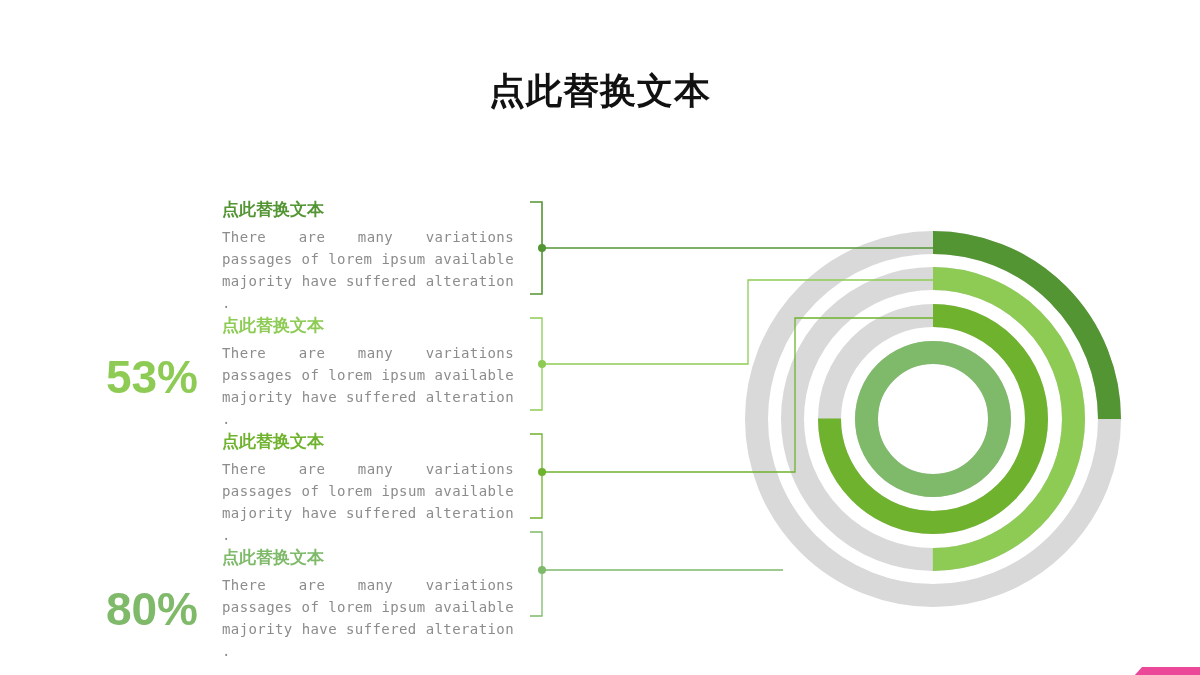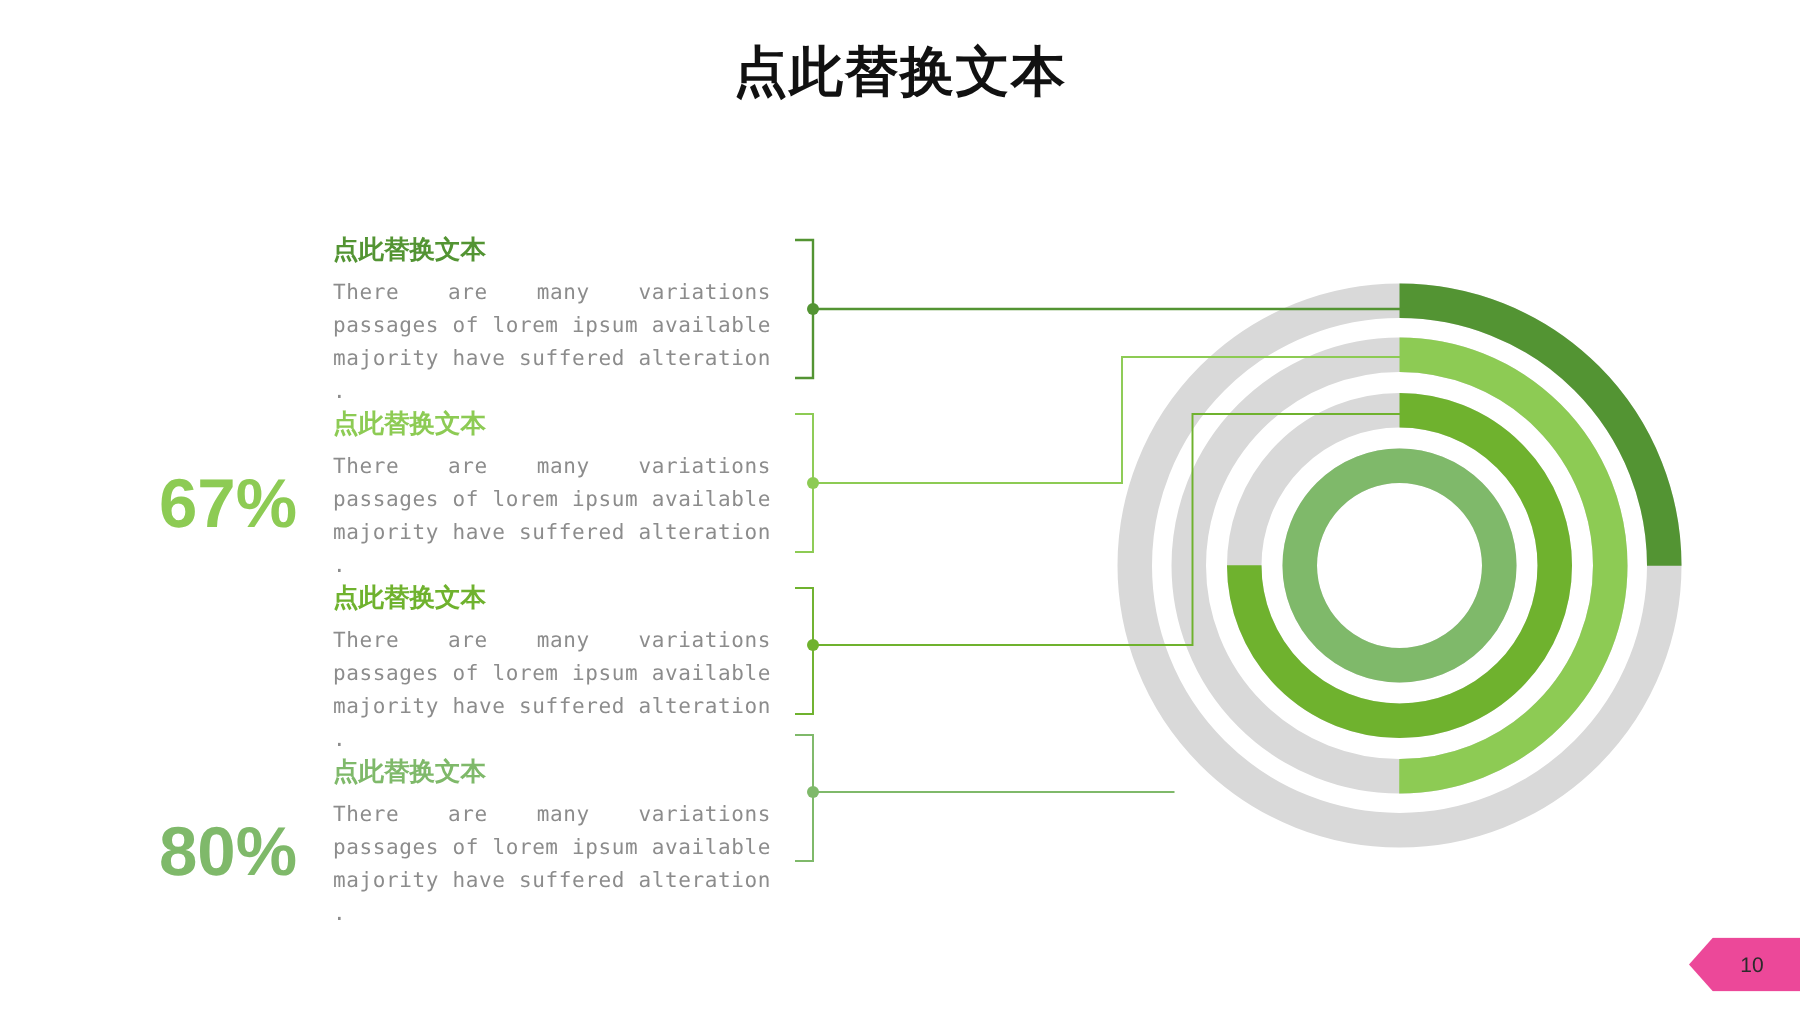--- a/index.html
+++ b/index.html
@@ -13,20 +13,21 @@
     height: 675px;
     position: relative;
     overflow: hidden;
     font-family: "Liberation Sans", "DejaVu Sans", sans-serif;
   }
 
   #slide {
     position: absolute;
     inset: 0;
     background: #ffffff;
+    margin-top: 42px;
   }
 
   
   #slide-title {
     position: absolute;
     top: 27px;
     left: 0;
     width: 1200px;
     text-align: center;
     font-size: 36px;
@@ -139,21 +140,21 @@
   <div id="stat-list">
 
     <div class="stat-row r0">
       <div class="stat-body">
         <div class="stat-heading" style="color:#539433">点此替换文本</div>
         <div class="stat-desc">There are many variations passages of lorem ipsum available  majority have suffered alteration .</div>
       </div>
     </div>
 
     <div class="stat-row r1">
-      <div class="stat-pct" style="color:#8dcb54">67%</div>
+      <div class="stat-pct" style="color:#8dcb54">53%</div>
       <div class="stat-body">
         <div class="stat-heading" style="color:#8dcb54">点此替换文本</div>
         <div class="stat-desc">There are many variations passages of lorem ipsum available  majority have suffered alteration .</div>
       </div>
     </div>
 
     <div class="stat-row r2">
       <div class="stat-body">
         <div class="stat-heading" style="color:#6fb22e">点此替换文本</div>
         <div class="stat-desc">There are many variations passages of lorem ipsum available  majority have suffered alteration .</div>

